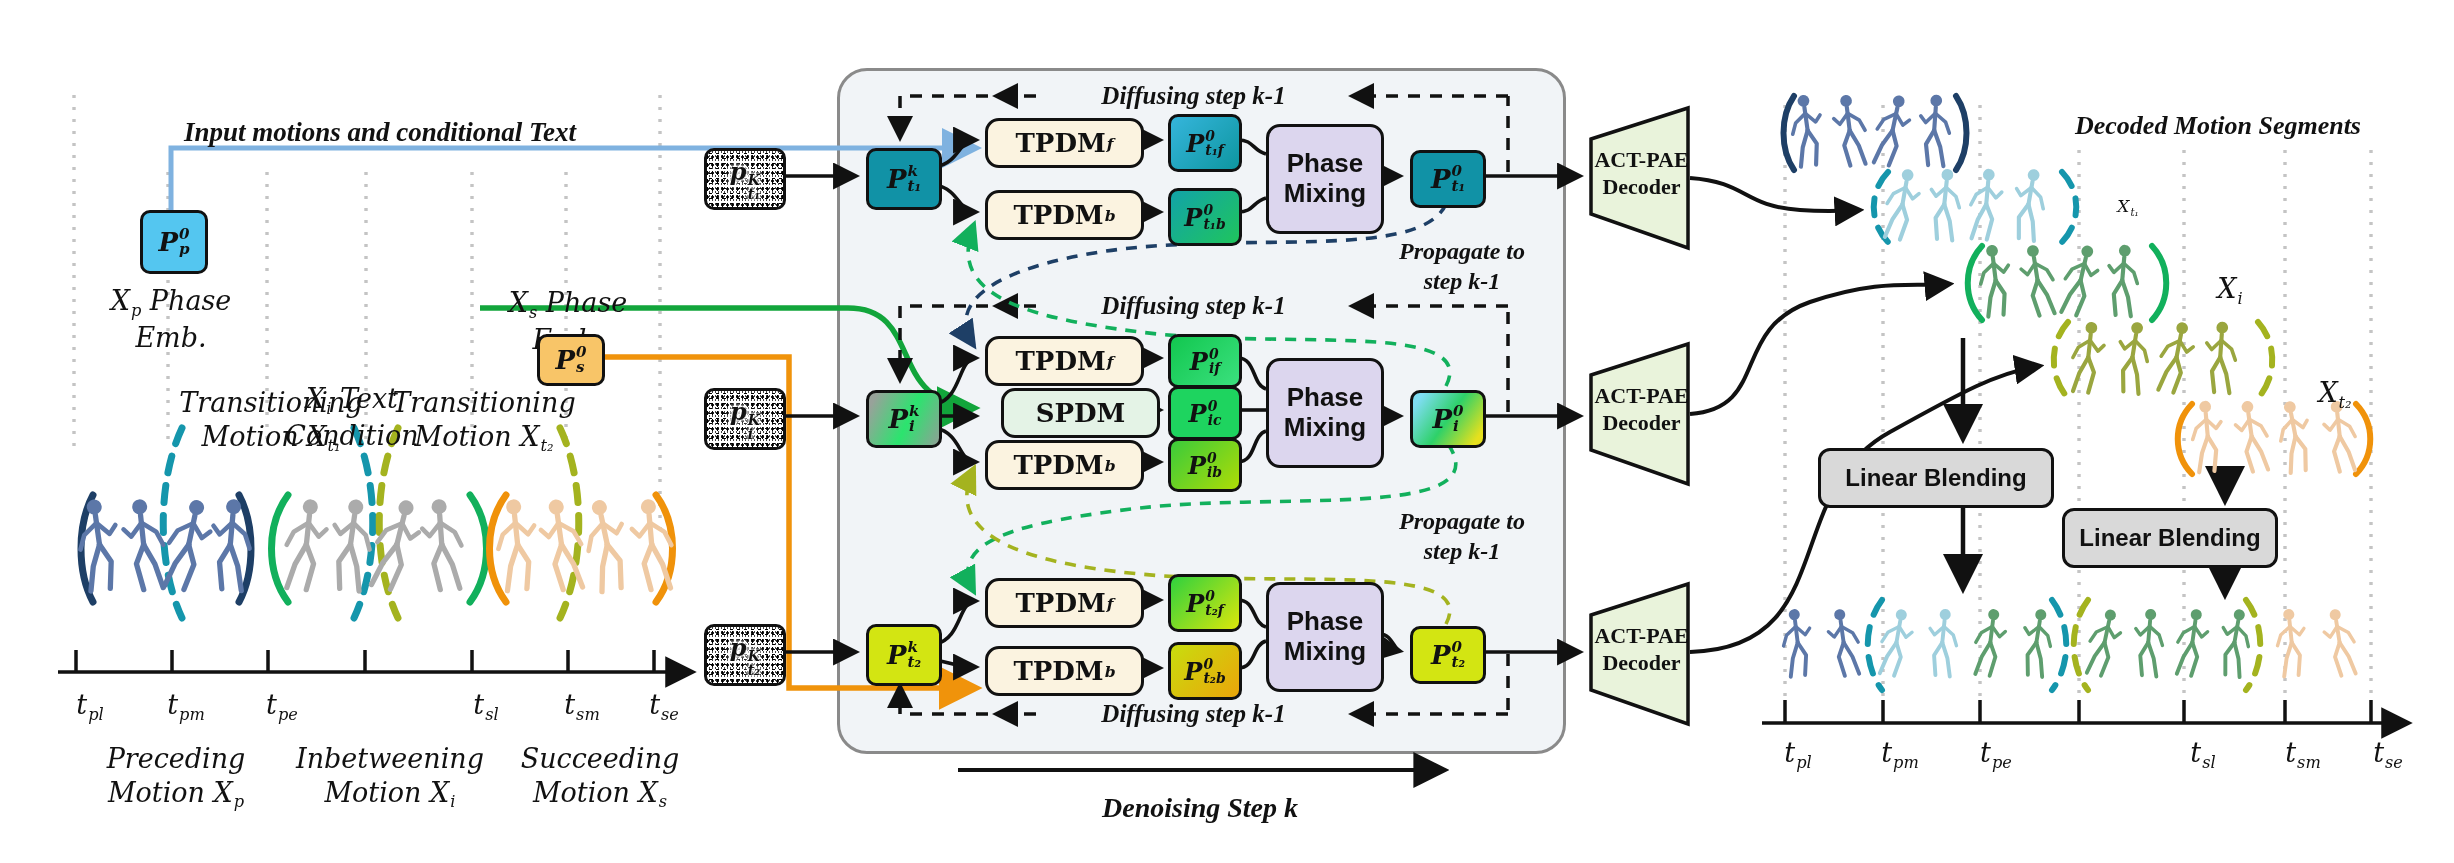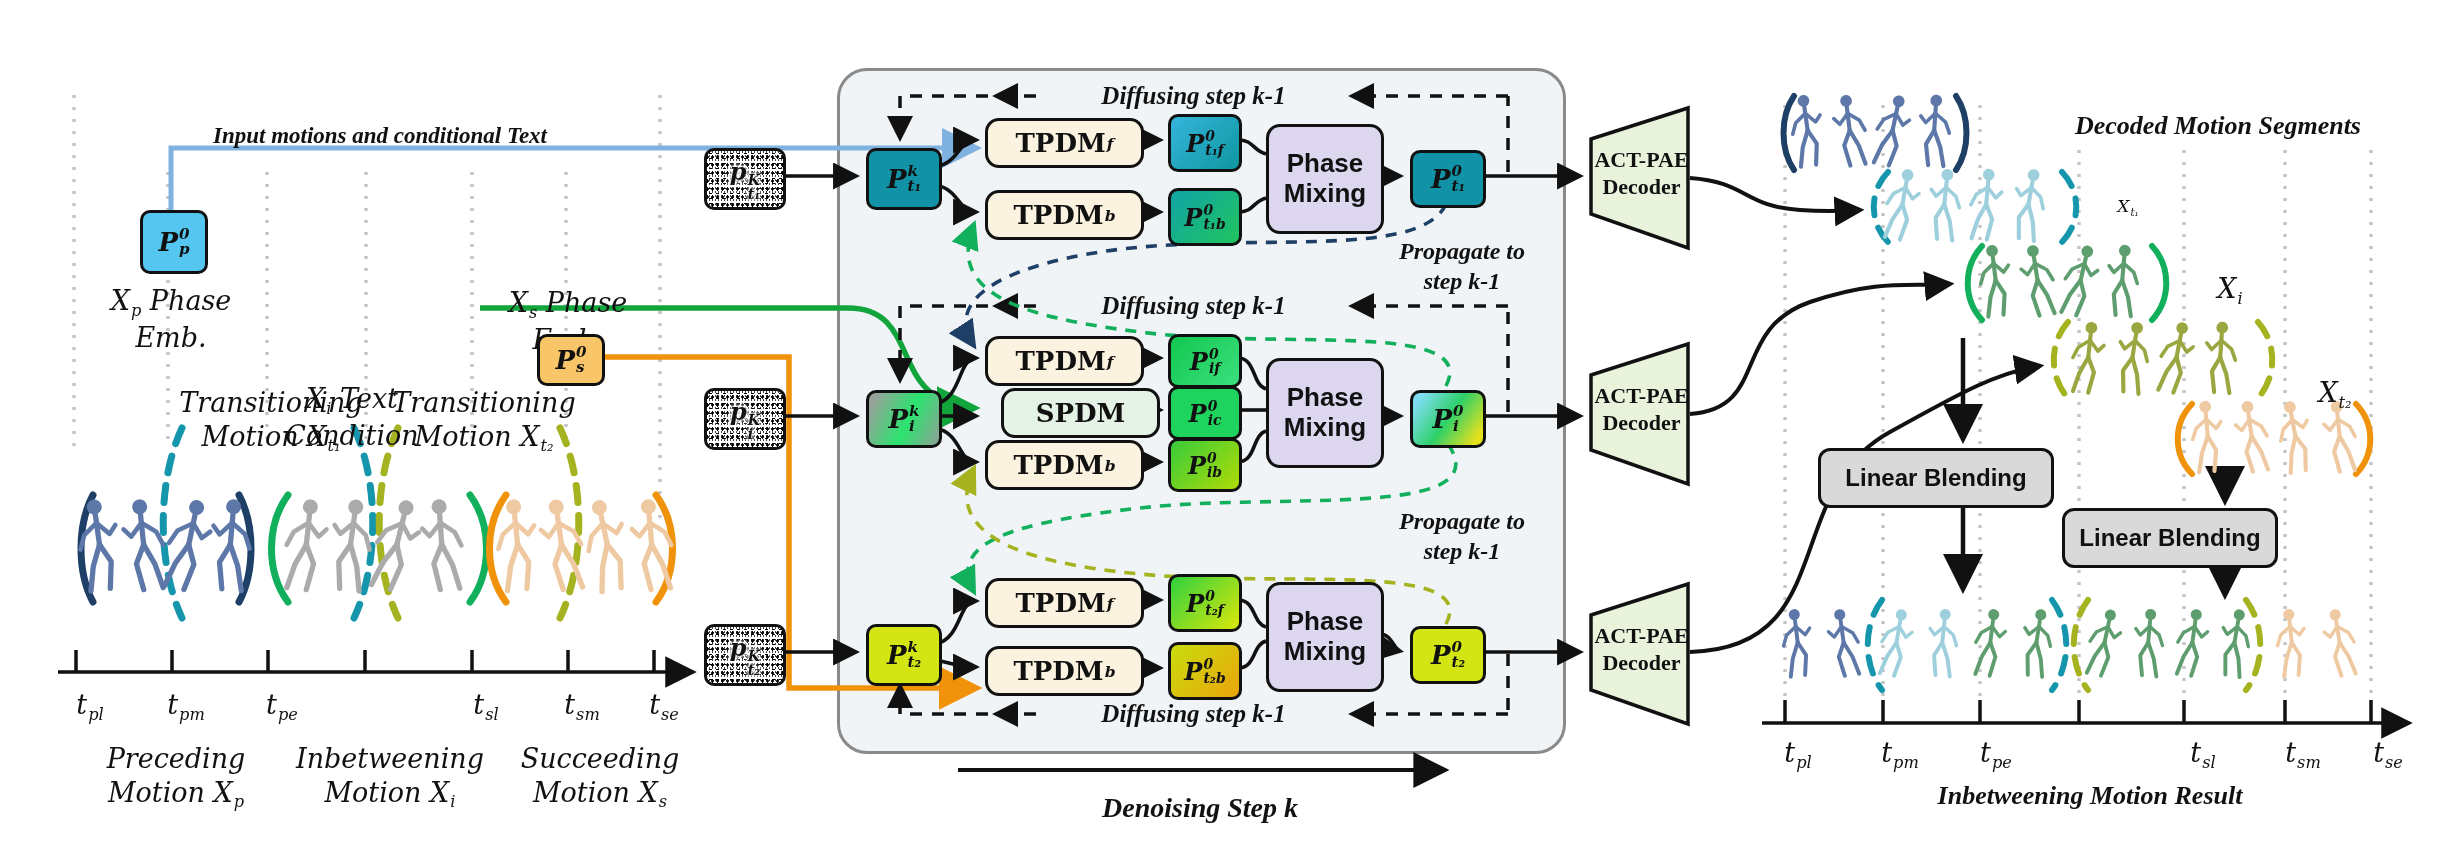--- a/index.html
+++ b/index.html
@@ -277,21 +277,21 @@
         <use href="#sk" transform="translate(2036 645) scale(-0.85 0.85) rotate(-9)" stroke="#5E9E6E" style="color: rgb(94, 158, 110);"></use>
         <use href="#sk" transform="translate(2104 645) scale(0.85 0.85) rotate(12)" stroke="#5E9E6E" style="color: rgb(94, 158, 110);"></use>
         <use href="#sk" transform="translate(2148 645) scale(-0.85 0.85) rotate(-5)" stroke="#5E9E6E" style="color: rgb(94, 158, 110);"></use>
         <use href="#sk" transform="translate(2192 645) scale(0.85 0.85) rotate(8)" stroke="#5E9E6E" style="color: rgb(94, 158, 110);"></use>
         <use href="#sk" transform="translate(2234 645) scale(-0.85 0.85) rotate(-10)" stroke="#5E9E6E" style="color: rgb(94, 158, 110);"></use>
         <use href="#sk" transform="translate(2292 645) scale(0.85 0.85) rotate(-6)" stroke="#EFC9A2" style="color: rgb(239, 201, 162);"></use>
         <use href="#sk" transform="translate(2340 645) scale(-0.85 0.85) rotate(9)" stroke="#EFC9A2" style="color: rgb(239, 201, 162);"></use>
       </g>
   </svg>
 
-  <div class="lbl sansI" style="left:130px;top:122px;width:500px;font-size:23px;">Input motions and conditional Text</div>
+  <div class="lbl sansI" style="left:130px;top:116px;width:500px;font-size:27px;">Input motions and conditional Text</div>
 
   <div class="bx" style="left:140px;top:210px;width:62px;height:58px;background:var(--c-pp0_fill);">
       <span class="mb">P</span>
       <span class="ss">
         <span>0</span>
         <span>p</span>
       </span>
     </div>
   <div class="lbl ser" style="left:76px;top:284px;width:190px;font-size:27px;">
     <span><span class="mb">X</span><span class="sb">p</span></span><span> Phase</span><br>
@@ -529,15 +529,14 @@
   <div class="bx blend" style="left:1818px;top:448px;width:230px;height:54px;">Linear Blending</div>
   <div class="bx blend" style="left:2062px;top:508px;width:210px;height:54px;">Linear Blending</div>
 
   <div class="lbl ser" style="left:1763px;top:736px;width:70px;font-size:27px;"><span class="mb">t</span><span class="sb">pl</span></div>
   <div class="lbl ser" style="left:1865px;top:736px;width:70px;font-size:27px;"><span class="mb">t</span><span class="sb">pm</span></div>
   <div class="lbl ser" style="left:1961px;top:736px;width:70px;font-size:27px;"><span class="mb">t</span><span class="sb">pe</span></div>
   <div class="lbl ser" style="left:2168px;top:736px;width:70px;font-size:27px;"><span class="mb">t</span><span class="sb">sl</span></div>
   <div class="lbl ser" style="left:2268px;top:736px;width:70px;font-size:27px;"><span class="mb">t</span><span class="sb">sm</span></div>
   <div class="lbl ser" style="left:2353px;top:736px;width:70px;font-size:27px;"><span class="mb">t</span><span class="sb">se</span></div>
 
-  <div class="lbl sansI" style="left:1900px;top:780px;width:380px;font-size:26px;">Inbetweening Motion Result</div>
 
 </div>
 
 </body></html>

